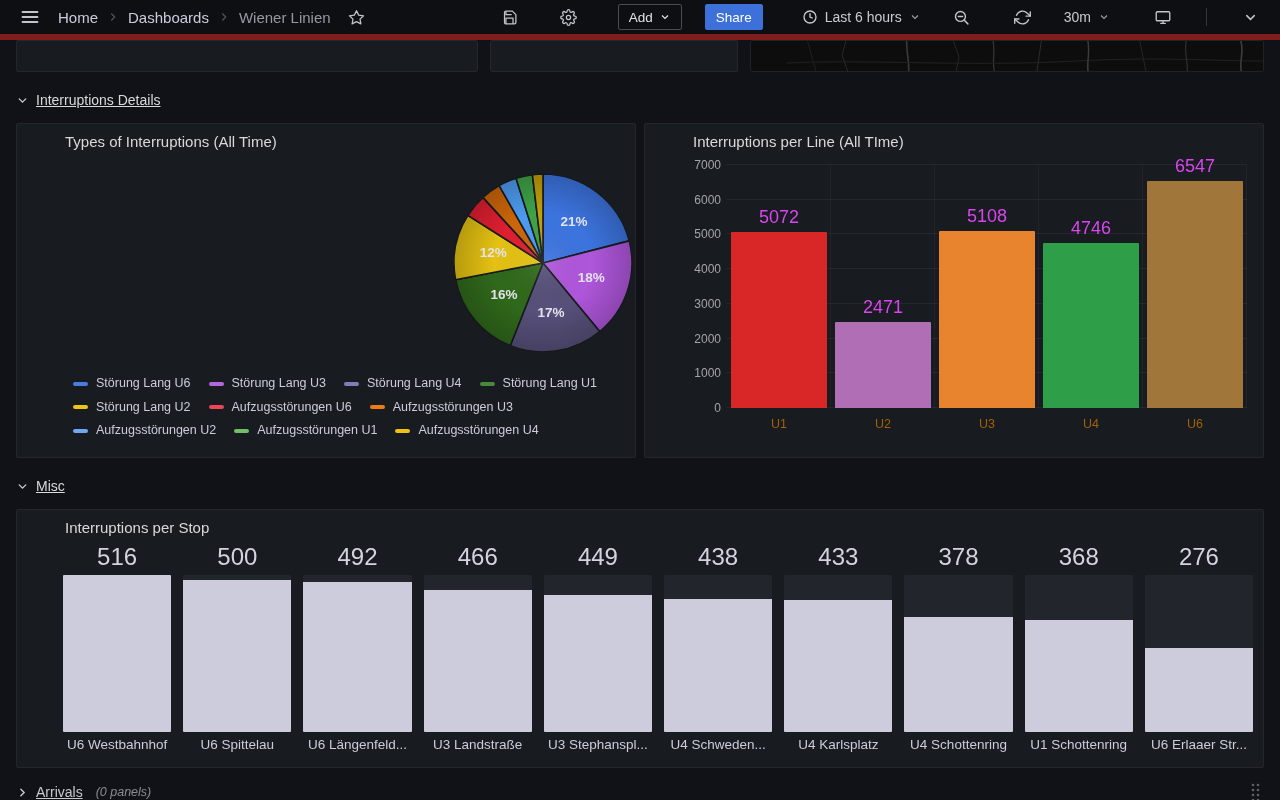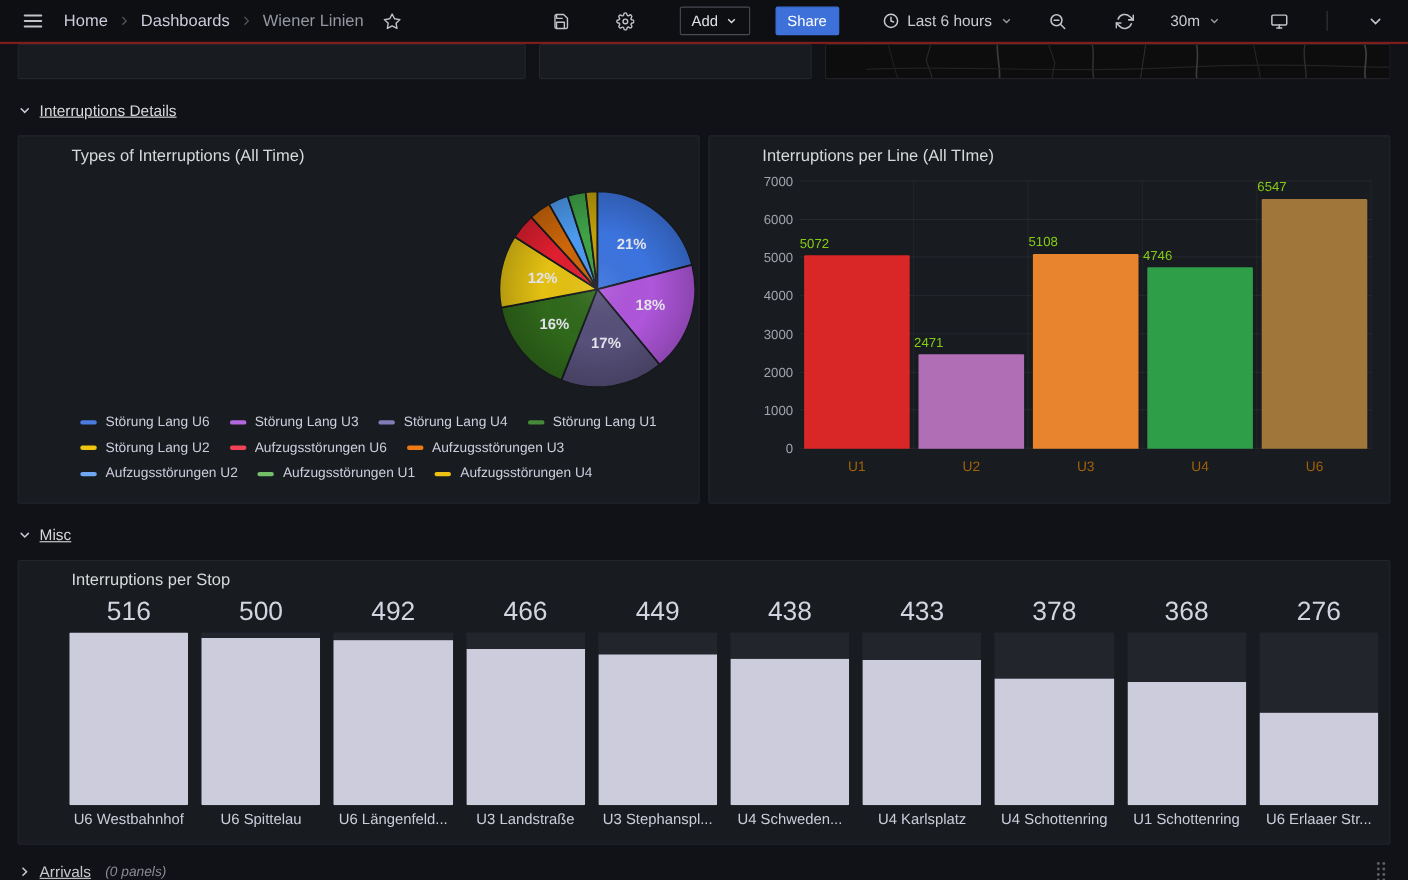--- a/index.html
+++ b/index.html
@@ -7,21 +7,21 @@
   body {
     background:#111217;
     font-family:"Liberation Sans","DejaVu Sans",sans-serif;
     color:#CCCCDC;
     -webkit-font-smoothing:antialiased;
   }
   svg { display:block; }
 
   
   .topnav {
-    height:40px; background:#0E0F13; border-bottom:2px solid #7f1d1d;
+    height:40px; background:#0E0F13; border-bottom:6px solid #7f1d1d;
     display:flex; align-items:center; padding:0 16px; gap:0;
   }
   .iconbtn {
     width:28px; height:28px; display:flex; align-items:center; justify-content:center;
     color:#C2C3CB; cursor:pointer; border-radius:2px; flex:none;
   }
   .crumbs { display:flex; align-items:center; margin-left:14px; gap:8px; font-size:15px; }
   .crumb { color:#CCCCDC; cursor:pointer; }
   .crumb.current { color:#9598A2; }
   .crumb-sep { color:#54555C; display:flex; }
@@ -74,21 +74,21 @@
   .legend-swatch { width:15px; height:4px; border-radius:2px; flex:none; }
   .legend-label { font-size:12.5px; color:#CCCCDC; }
 
   
   .barchart-area { flex:1; padding:0 16px 0 46px; margin-top:15px; position:relative; }
   .plot { position:relative; height:243px; }
   .gridline-h { position:absolute; left:0; right:0; height:1px; background:rgba(204,204,220,0.07); }
   .gridline-v { position:absolute; top:0; bottom:0; width:1px; background:rgba(204,204,220,0.05); }
   .ytick { position:absolute; left:-44px; width:38px; text-align:right; font-size:12px; color:#A2A4AB; }
   .bar { position:absolute; bottom:0; border-top-left-radius:1px; border-top-right-radius:1px; cursor:pointer; }
-  .bar-value { position:absolute; text-align:left; font-size:12px; color:#84cc16; }
+  .bar-value { position:absolute; text-align:center; font-size:18px; color:#d946ef; }
   .xlabels { display:flex; margin-top:9px; }
   .xlabels div { flex:1; text-align:center; font-size:12.5px; color:#a16207; }
 
   
   .stops-panel { height:259px; display:flex; flex-direction:column; }
   .gauge-row { flex:1; display:flex; gap:12px; padding:5px 10px 10px 10px; }
   .gauge-col { flex:1; display:flex; flex-direction:column; min-width:0; cursor:pointer; }
   .gauge-value { height:32px; line-height:32px; text-align:center; font-size:24px; color:#D4D3E0; }
   .gauge-track { flex:1; position:relative; background:#22252B; border-radius:1px; overflow:hidden; margin-top:2px; }
   .gauge-fill { position:absolute; left:0; right:0; bottom:0; background:#CCCCDC; }

